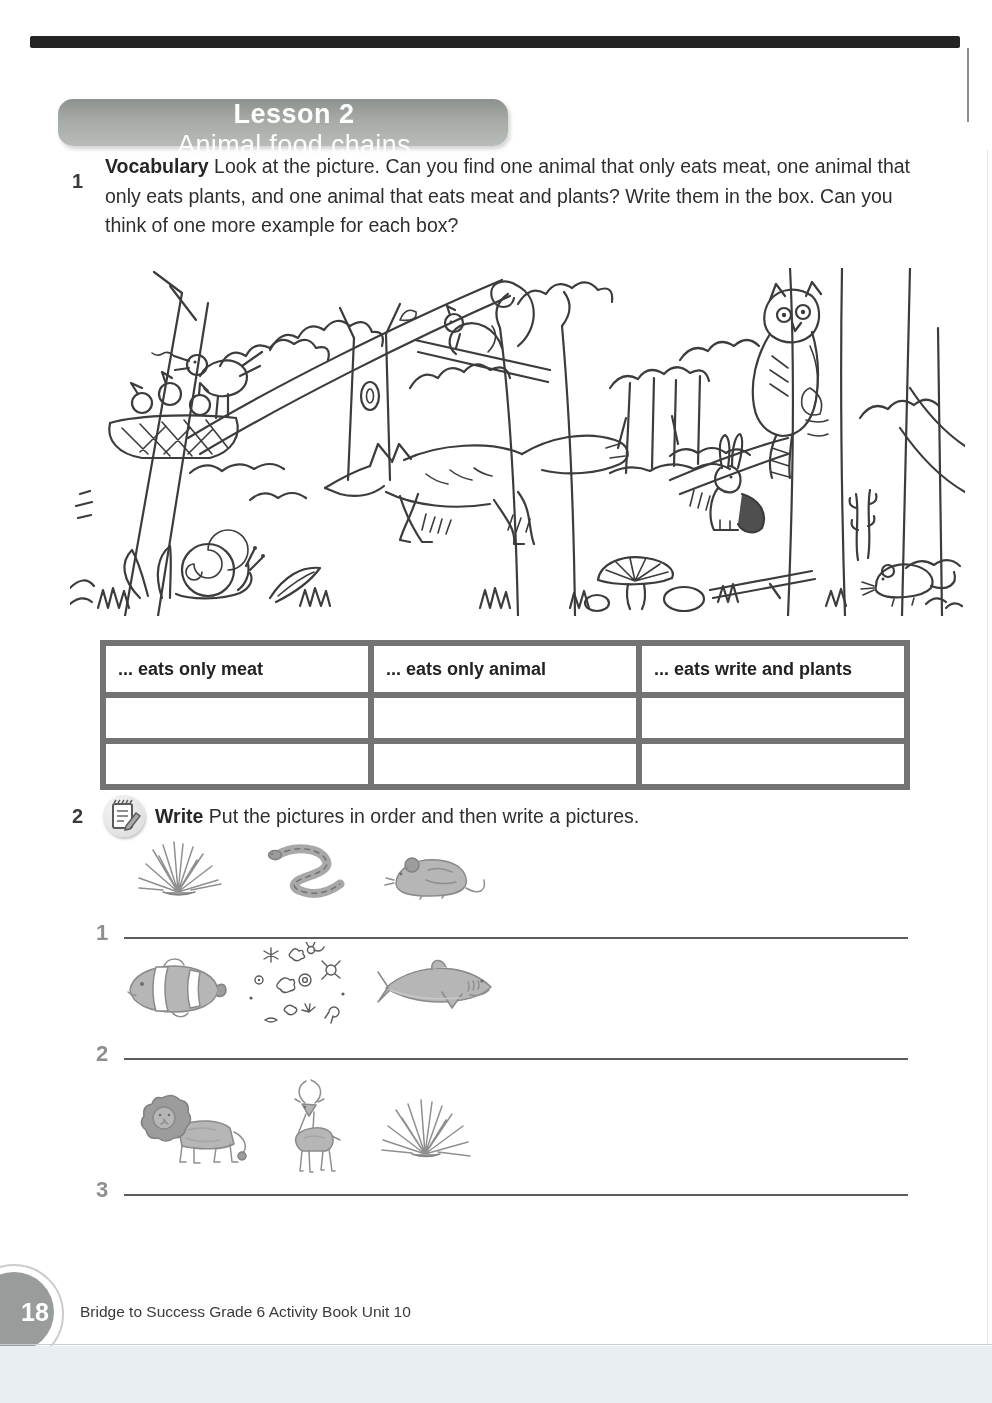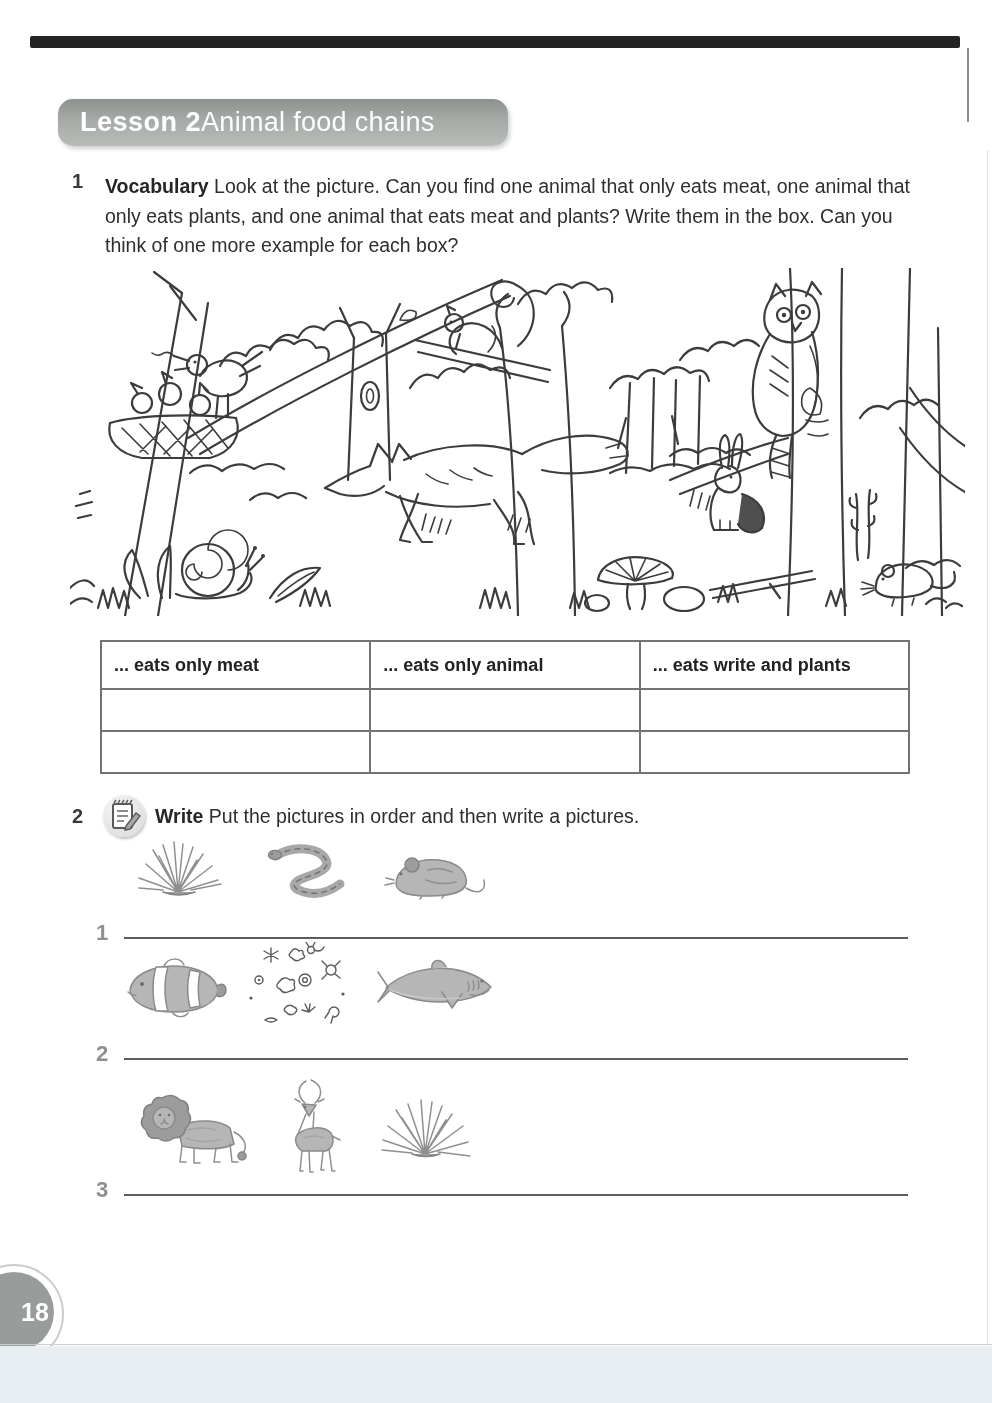--- a/index.html
+++ b/index.html
@@ -7,44 +7,44 @@
         font-family:"Liberation Sans", sans-serif;color:#2f2f2f;}
 
   
   .top-bar{position:absolute;left:30px;top:36px;width:930px;height:12px;background:#242424;border-radius:2px;}
   .right-tick{position:absolute;left:967px;top:48px;width:2px;height:74px;background:#8d8d8d;}
   .edge-line{position:absolute;left:987px;top:150px;width:1px;height:1195px;background:#e3e3e3;}
 
   
   .lesson-pill{position:absolute;left:58px;top:99px;width:450px;height:47px;border-radius:15px;
     background:linear-gradient(180deg,#8e928e 0%,#a7aba7 45%,#b8bcb8 100%);
-    box-shadow:2px 3px 4px rgba(0,0,0,.18);display:flex;align-items:center;padding-left:22px;box-sizing:border-box;}
+    box-shadow:2px 3px 4px rgba(0,0,0,.18);display:flex;align-items:center;padding-left:22px;box-sizing:border-box;flex-direction:column;}
   .lesson-pill .num{color:#fff;font-weight:bold;font-size:27px;letter-spacing:.5px;}
   .lesson-pill .ttl{color:#fdfdfd;font-size:27px;margin-left:0;letter-spacing:.3px;}
 
   
   .ex-num{position:absolute;font-weight:bold;font-size:20px;color:#3a3a3a;}
-  .ex1-text{position:absolute;left:105px;top:172px;width:833px;font-size:19.5px;line-height:1.52;color:#2e2e2e;}
+  .ex1-text{position:absolute;left:105px;top:152px;width:833px;font-size:19.5px;line-height:1.52;color:#2e2e2e;}
   .bold{font-weight:bold;color:#262626;}
 
   .ex2-row{position:absolute;left:103px;top:795px;display:flex;align-items:center;gap:10px;}
   .write-icon{width:42px;height:42px;border-radius:50%;background:radial-gradient(circle at 35% 30%,#f5f5f5,#d9d9d9);
      box-shadow:1px 2px 3px rgba(0,0,0,.25);display:flex;align-items:center;justify-content:center;}
   .ex2-text{font-size:19.5px;color:#2e2e2e;}
 
   
   .forest{position:absolute;left:70px;top:268px;width:895px;height:348px;}
   .lineart *{fill:none;stroke:#3c3c3c;stroke-width:2.2;stroke-linecap:round;stroke-linejoin:round;}
   .lineart .thin{stroke-width:1.6;}
   .lineart .fdark{fill:#4f4f4f;stroke:#3c3c3c;}
   .lineart .fdot{fill:#3c3c3c;stroke:none;}
 
   
   table.vocab{position:absolute;left:100px;top:640px;width:810px;border-collapse:collapse;table-layout:fixed;}
-  table.vocab th,table.vocab td{border:2px solid #737373;}
+  table.vocab th,table.vocab td{border:6px solid #737373;}
   table.vocab th{font-size:18px;font-weight:bold;color:#222;text-align:left;padding:11px 12px;height:24px;}
   table.vocab td{height:38px;}
 
   
   .ans{position:absolute;left:96px;width:812px;display:flex;align-items:flex-end;gap:16px;height:32px;}
   .ans .n{font-size:22px;font-weight:bold;color:#8f8f8f;line-height:1;}
   .ans .rule{flex:1;border-bottom:2px solid #5d5d5d;height:0;margin-bottom:5px;}
 
   
   .pic{position:absolute;}
@@ -443,16 +443,17 @@
 
   <div class="ans" style="top:1169px;">
     <span class="n">3</span>
     <div class="rule"></div>
   </div>
 
   <div class="page-circle-outer"></div>
   <div class="page-circle">
     <span>18</span>
   </div>
+  <div class="footer-text">Bridge to Success Grade 6 Activity Book Unit 10</div>
   <div class="bottom-line"></div>
   <div class="bottom-band"></div>
 
 </div>
 
 </body></html>

